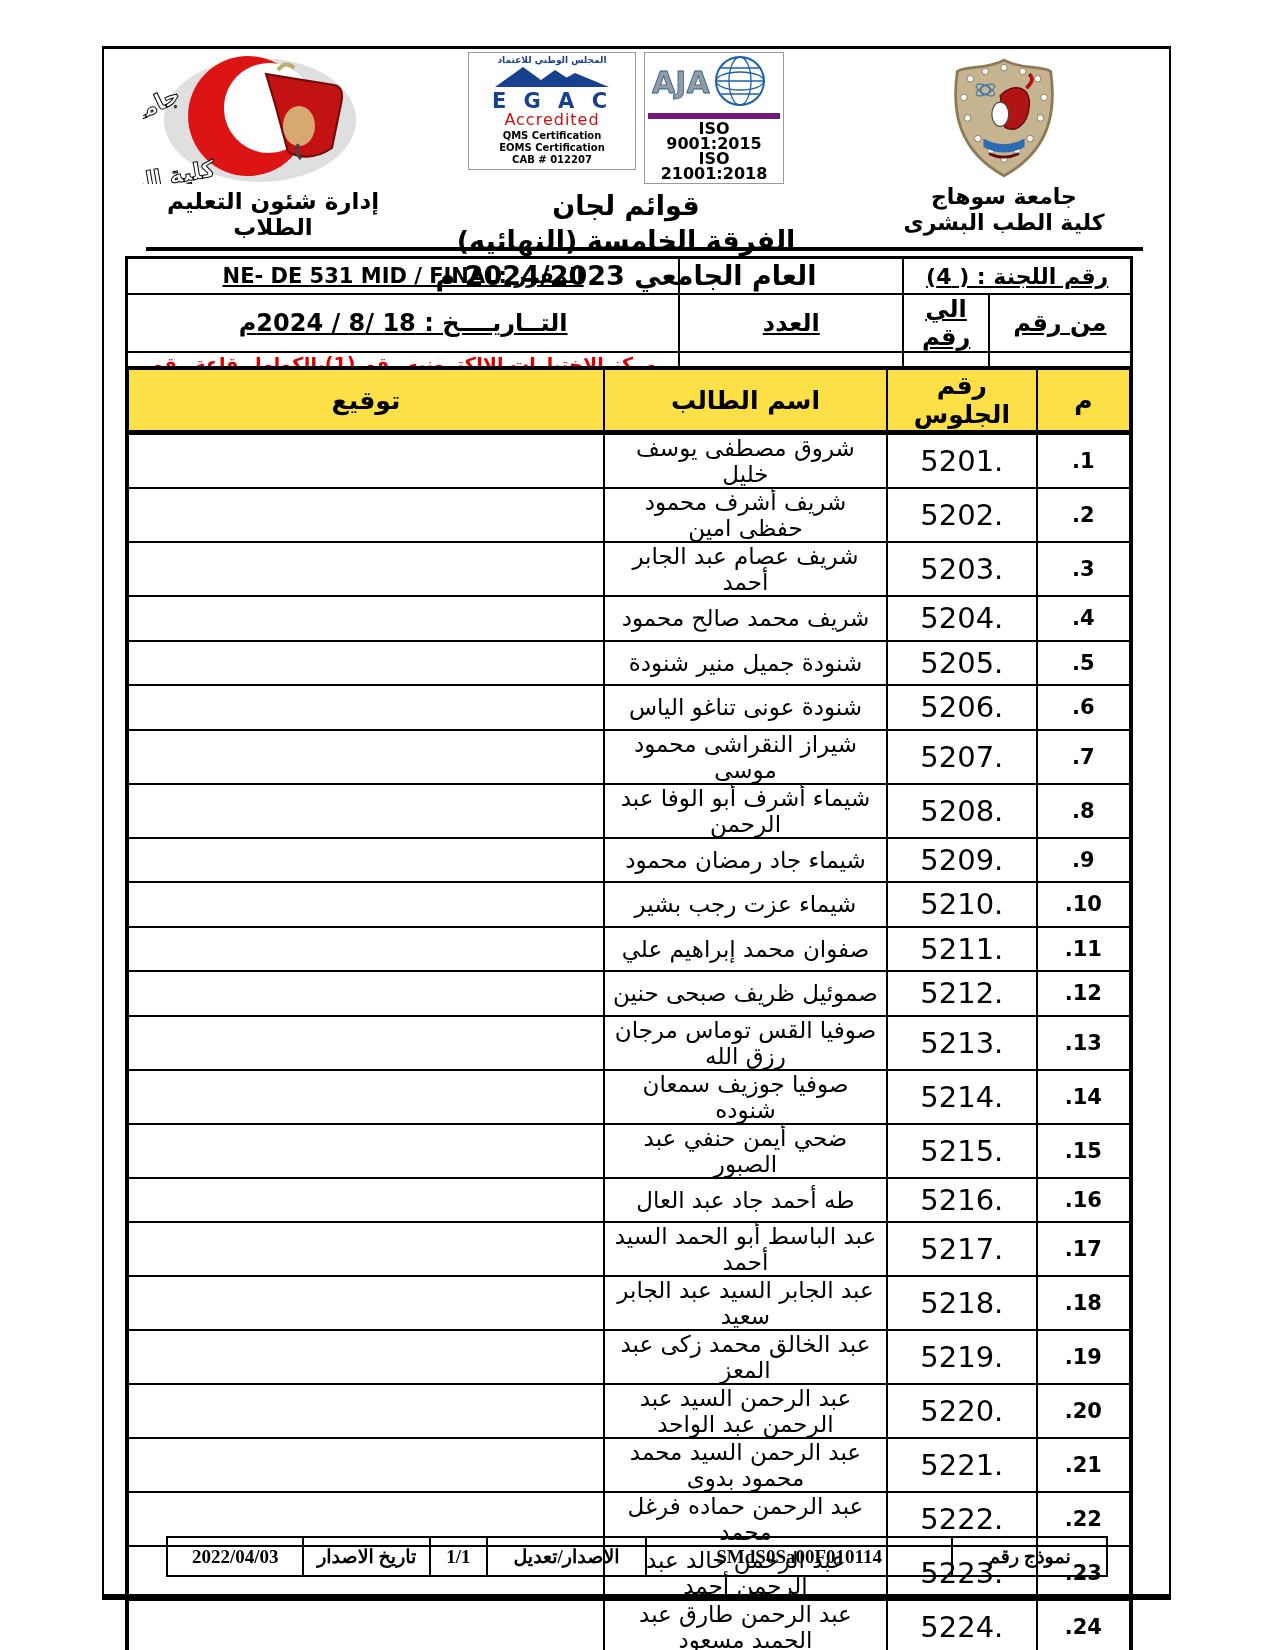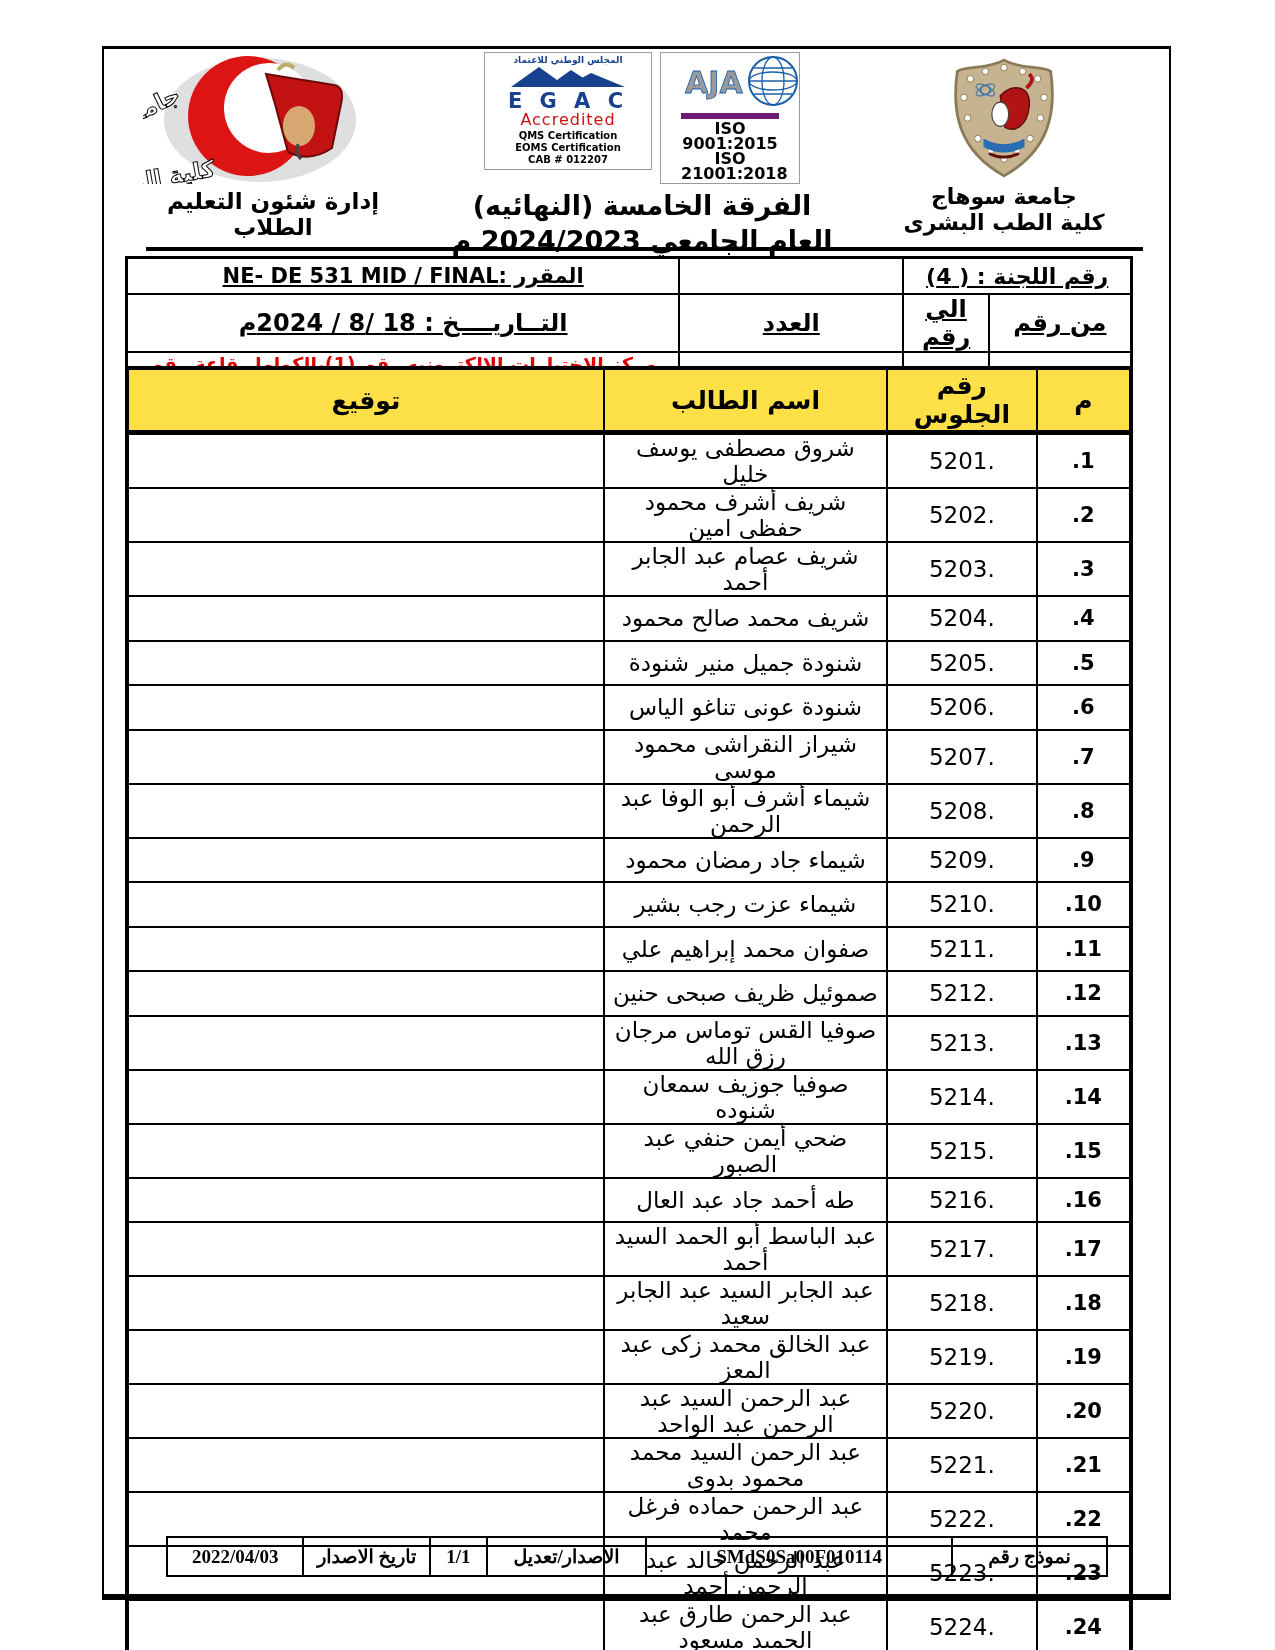--- a/index.html
+++ b/index.html
@@ -4,28 +4,28 @@
 <style>
   html,body{margin:0;padding:0;background:#fff;}
   .page{position:relative;width:1275px;height:1650px;background:#ffffff;
         font-family:"DejaVu Sans",sans-serif;overflow:hidden;color:#000;}
   .frame{position:absolute;left:102px;top:46px;width:1069px;height:1554px;
          border:2px solid #000;border-top-width:3px;border-bottom-width:6px;box-sizing:border-box;}
 
   
   .hdr-left{position:absolute;left:128px;top:52px;width:290px;text-align:center;}
   .dept{font-size:23px;font-weight:bold;margin-top:0;direction:rtl;}
-  .hdr-center{position:absolute;left:432px;top:52px;width:420px;text-align:center;}
+  .hdr-center{position:absolute;left:416px;top:52px;width:420px;text-align:center;}
   .accred{display:flex;justify-content:center;align-items:flex-start;gap:8px;direction:ltr;}
   .egac-box{width:168px;border:1px solid #9a9a9a;padding:2px 4px 3px;background:#fff;box-sizing:border-box;}
   .egac-arc{font-size:9px;color:#17418f;font-weight:bold;line-height:10px;direction:rtl;}
   .egac-letters{color:#17418f;font-weight:bold;font-size:21px;letter-spacing:5px;line-height:20px;}
   .egac-accred{color:#cc1111;font-weight:normal;font-size:16px;letter-spacing:1px;line-height:17px;}
   .egac-small{font-size:10px;font-weight:bold;line-height:12px;margin-top:2px;}
-  .aja-box{width:140px;border:1px solid #9a9a9a;padding:2px 20px;background:#fff;box-sizing:border-box;}
+  .aja-box{width:140px;border:1px solid #9a9a9a;padding:2px 3px;background:#fff;box-sizing:border-box;}
   .aja-iso{font-size:16px;font-weight:bold;line-height:15px;border-top:6px solid #701a75;padding-top:2px;}
   .titles{margin-top:4px;font-size:27px;font-weight:bold;line-height:35px;direction:rtl;}
   .hdr-right{position:absolute;left:884px;top:56px;width:240px;text-align:center;}
   .uni-line{font-size:22px;font-weight:bold;line-height:26px;direction:rtl;}
 
   .hr-line{position:absolute;left:146px;top:247px;width:997px;height:4px;background:#000;}
 
   
   table{border-spacing:0;}
   .info-table{position:absolute;left:125px;top:256px;width:1008px;border-collapse:collapse;
@@ -37,21 +37,21 @@
   .num-cell{font-size:22px;height:36px;}
   .red-cell{color:#dd0000;font-size:19px;}
 
   
   .main-table{position:absolute;left:125px;top:366px;width:1008px;border-collapse:collapse;
               direction:rtl;border:4px solid #000;border-bottom:6px solid #000;box-sizing:border-box;}
   .main-table th{background:#fde047;border:2px solid #000;border-bottom:5px solid #000;
                  font-size:25px;height:46px;font-weight:bold;}
   .main-table td{border:2px solid #000;height:42.5px;text-align:center;padding:0 6px;}
   .c-serial{font-weight:bold;font-size:21px;direction:ltr;}
-  .c-seat{font-size:23px;direction:ltr;}
+  .c-seat{font-size:29px;direction:ltr;}
   .c-name{font-size:23px;}
   .c-sig{}
 
   
   .footer-table{position:absolute;left:166px;top:1536px;width:942px;border-collapse:collapse;
                 direction:rtl;border:2px solid #000;font-family:"Liberation Serif","DejaVu Serif",serif;box-sizing:border-box;}
   .footer-table td{border:2px solid #000;text-align:center;font-weight:bold;font-size:19px;height:29px;padding:4px 4px;}
   .ltr{direction:ltr;unicode-bidi:embed;}
 </style>
 </head>
@@ -107,20 +107,21 @@
             <text x="4" y="38" font-size="30" font-weight="bold" fill="#9a9a9a" stroke="#1a5fa8" stroke-width="0.8">AJA</text>
           </svg>
         </span>
         <div class="aja-iso">
           <div>ISO 9001:2015</div>
           <div>ISO 21001:2018</div>
         </div>
       </div>
     </div>
     <div class="titles">
+      <div>قوائم لجان</div>
       <div>الفرقة الخامسة (النهائيه)</div>
       <div>العام الجامعي 2024/2023 م</div>
     </div>
   </div>
 
   <div class="hdr-right">
     <span>
       <svg width="112" height="124" viewBox="0 0 120 132">
         <path d="M60,4 C78,14 100,10 110,16 C116,58 110,100 60,128 C10,100 4,58 10,16 C20,10 42,14 60,4 Z" fill="#c6b38f" stroke="#8a7a58" stroke-width="3"></path>
         <g fill="#ffffff" stroke="#8a7a58" stroke-width="1">

